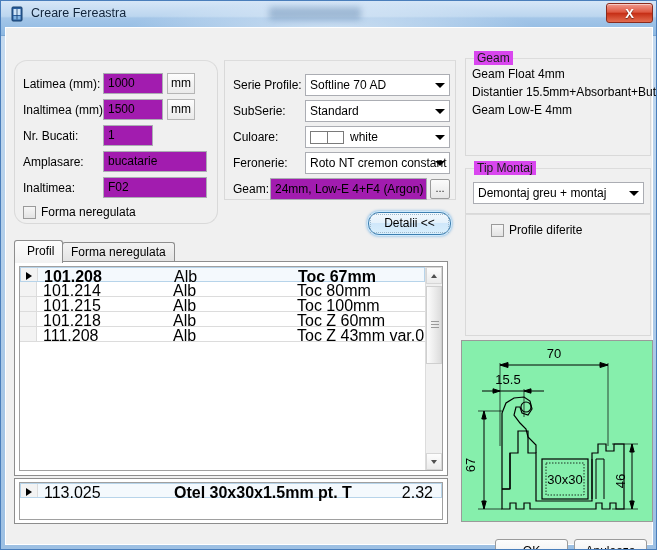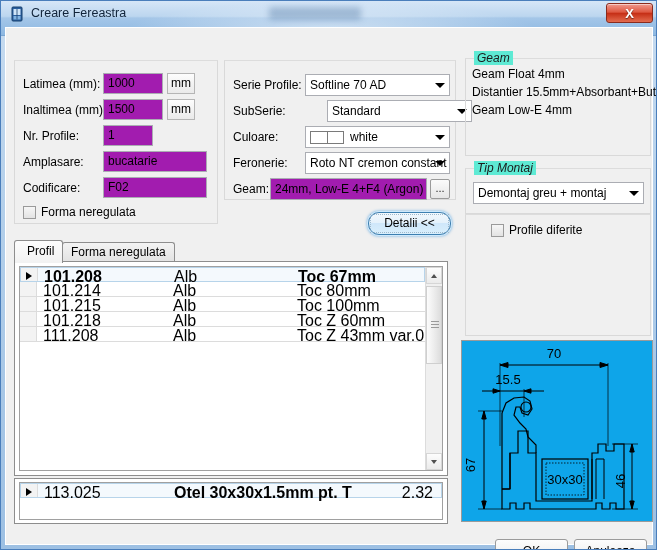--- a/index.html
+++ b/index.html
@@ -87,29 +87,28 @@
   .groupbox {
     position: absolute;
     border: 1px solid #d9d9d9;
     border-top-color: #dcdcdc;
     background: transparent;
     box-sizing: border-box;
   }
   .groupbox > .gb-title {
     position: absolute;
     top: -8px; left: 8px;
-    background: #5eead4;
+    background: #d946ef;
     padding: 0 3px;
     font-size: 12px;
     color: #1a1a1a;
     white-space: nowrap;
-    font-style: italic;
-  }
-  
-  #panel-left  { left: 8px;  top: 32px; width: 204px; height: 164px; }
+  }
+  
+  #panel-left  { left: 8px;  top: 32px; width: 204px; height: 164px; border-radius: 13px; }
   #panel-mid   { left: 218px; top: 32px; width: 232px; height: 140px; }
   #panel-geam  { left: 459px; top: 30px; width: 186px; height: 98px; }
   #panel-montaj{ left: 459px; top: 140px; width: 186px; height: 46px; }
   #panel-diff  { left: 459px; top: 186px; width: 186px; height: 122px; }
 
   .form-label {
     position: absolute;
     font-size: 12px;
     color: #000;
     white-space: nowrap;
@@ -384,21 +383,21 @@
     white-space: nowrap;
     color: #000;
   }
   
   #drawing {
     position: absolute;
     left: 455px; top: 312px;
     width: 192px; height: 182px;
     box-sizing: border-box;
     border: 1px solid #9a9a9a;
-    background: #0ea5e9;
+    background: #86efac;
     overflow: hidden;
   }
   
   .dlg-btn {
     position: absolute;
     width: 73px; height: 25px;
     box-sizing: border-box;
     border: 1px solid #9b9b9b;
     border-radius: 3px;
     background: linear-gradient(to bottom, #fdfdfd 0%, #f3f3f3 48%, #e6e6e6 50%, #eeeeee 100%);
@@ -426,23 +425,23 @@
     <div class="title-text">Creare Fereastra</div>
     <div class="watermark"></div>
     <div class="close-btn">X</div>
   </div>
 
   <div id="client">
 
     <div class="groupbox" id="panel-left">
       <div class="form-label" style="left:8px;  top:16px;">Latimea (mm):</div>
       <div class="form-label" style="left:8px;  top:42px;">Inaltimea (mm):</div>
-      <div class="form-label" style="left:8px;  top:68px;">Nr. Profile:</div>
+      <div class="form-label" style="left:8px;  top:68px;">Nr. Bucati:</div>
       <div class="form-label" style="left:8px;  top:94px;">Amplasare:</div>
-      <div class="form-label" style="left:8px;  top:120px;">Codificare:</div>
+      <div class="form-label" style="left:8px;  top:120px;">Inaltimea:</div>
 
       <div class="textbox" style="left:88px; top:12px; width:60px;">1000</div>
       <div class="unitbox" style="left:152px; top:12px; width:28px;">mm</div>
 
       <div class="textbox" style="left:88px; top:38px; width:60px;">1500</div>
       <div class="unitbox" style="left:152px; top:38px; width:28px;">mm</div>
 
       <div class="textbox" style="left:88px; top:64px; width:50px;">1</div>
 
       <div class="textbox" style="left:88px; top:90px; width:104px;">bucatarie</div>
@@ -460,21 +459,21 @@
       <div class="form-label" style="left:8px; top:43px;">SubSerie:</div>
       <div class="form-label" style="left:8px; top:69px;">Culoare:</div>
       <div class="form-label" style="left:8px; top:95px;">Feronerie:</div>
       <div class="form-label" style="left:8px; top:121px;">Geam:</div>
 
       <div class="combo" style="left:80px; top:13px; width:145px;">
         <span class="cval">Softline 70 AD</span>
         <span class="arrow"></span>
       </div>
 
-      <div class="combo" style="left:80px; top:39px; width:145px;margin-left:22px;">
+      <div class="combo" style="left:80px; top:39px; width:145px;">
         <span class="cval">Standard</span>
         <span class="arrow"></span>
       </div>
 
       <div class="combo" style="left:80px; top:65px; width:145px;">
         <span class="swatch"></span>
         <span class="cval" style="left:44px;">white</span>
         <span class="arrow"></span>
       </div>
 

